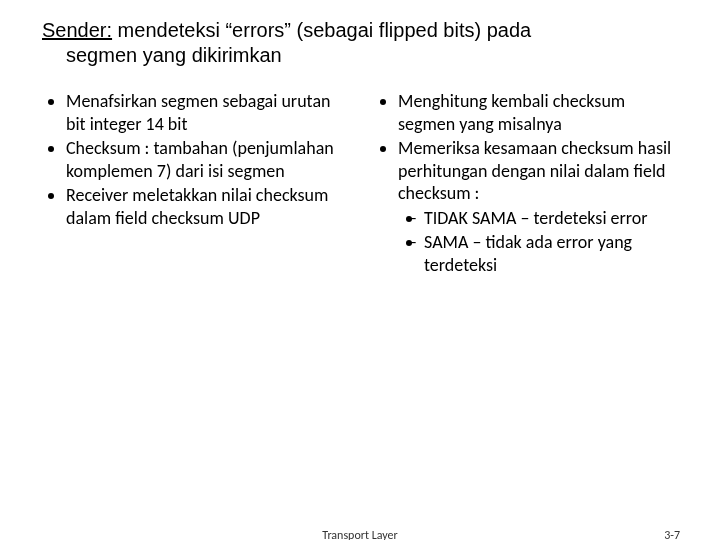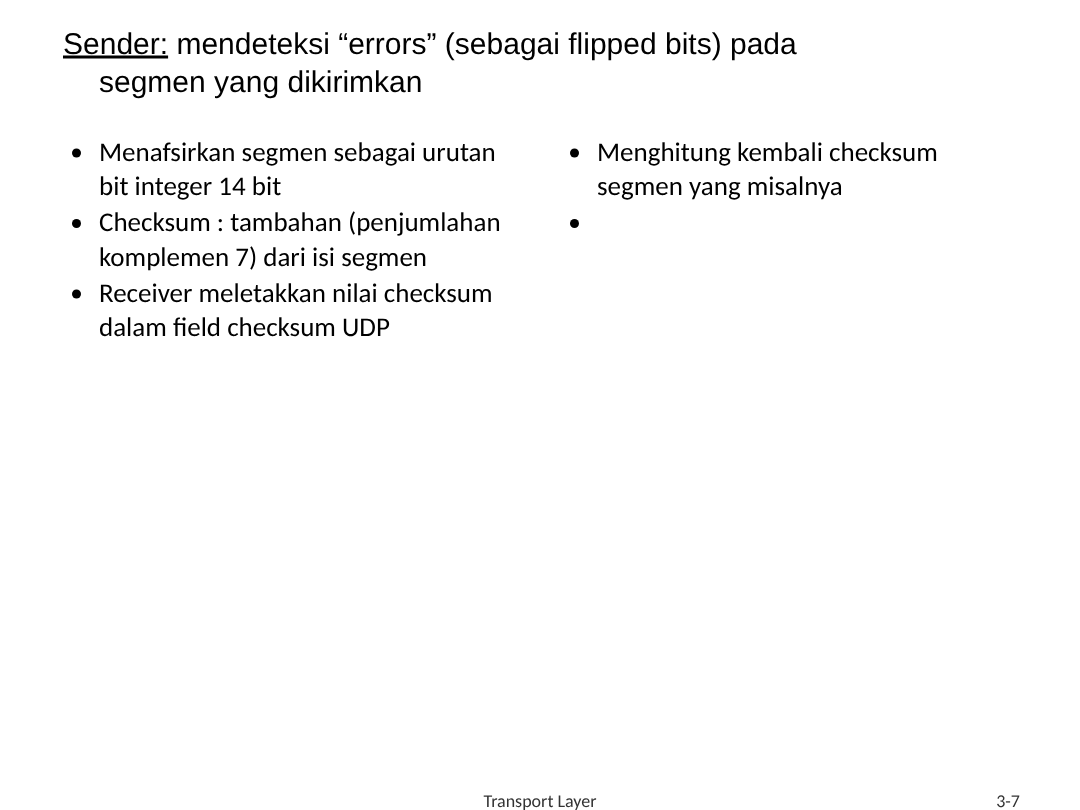--- a/index.html
+++ b/index.html
@@ -92,20 +92,25 @@
       <ul>
         <li>Menafsirkan segmen sebagai urutan bit integer 14 bit</li>
         <li>Checksum : tambahan (penjumlahan komplemen 7) dari isi segmen</li>
         <li>Receiver meletakkan nilai checksum dalam field checksum UDP</li>
       </ul>
     </div>
     <div class="col">
       <ul>
         <li>Menghitung kembali checksum segmen yang misalnya</li>
         <li>
+          <span>Memeriksa kesamaan checksum hasil perhitungan dengan nilai dalam field checksum :</span>
+          <ul class="sub">
+            <li>TIDAK SAMA – terdeteksi error</li>
+            <li>SAMA – tidak ada error yang terdeteksi</li>
+          </ul>
         </li>
       </ul>
     </div>
   </div>
 </div>
 
 <div class="footer">
   <span class="flabel">Transport Layer</span>
   <span class="pnum">3-7</span>
 </div>

